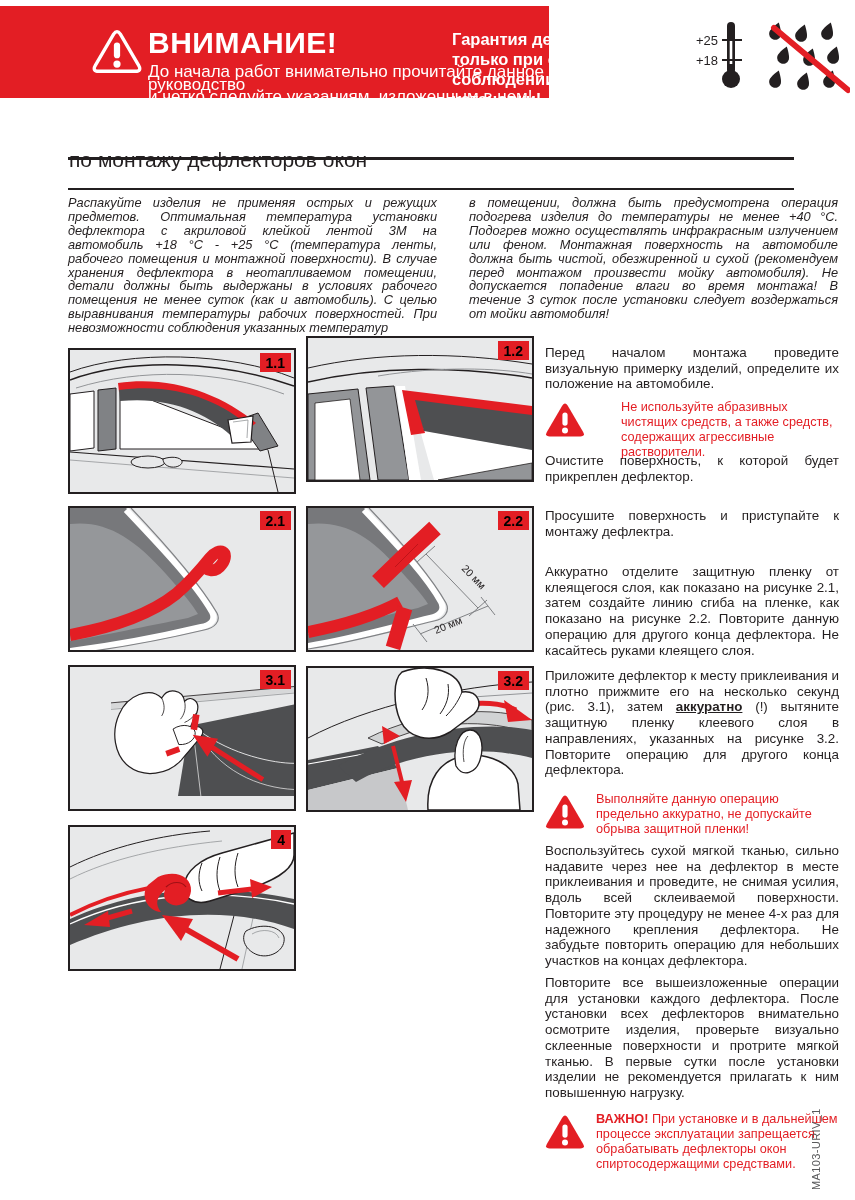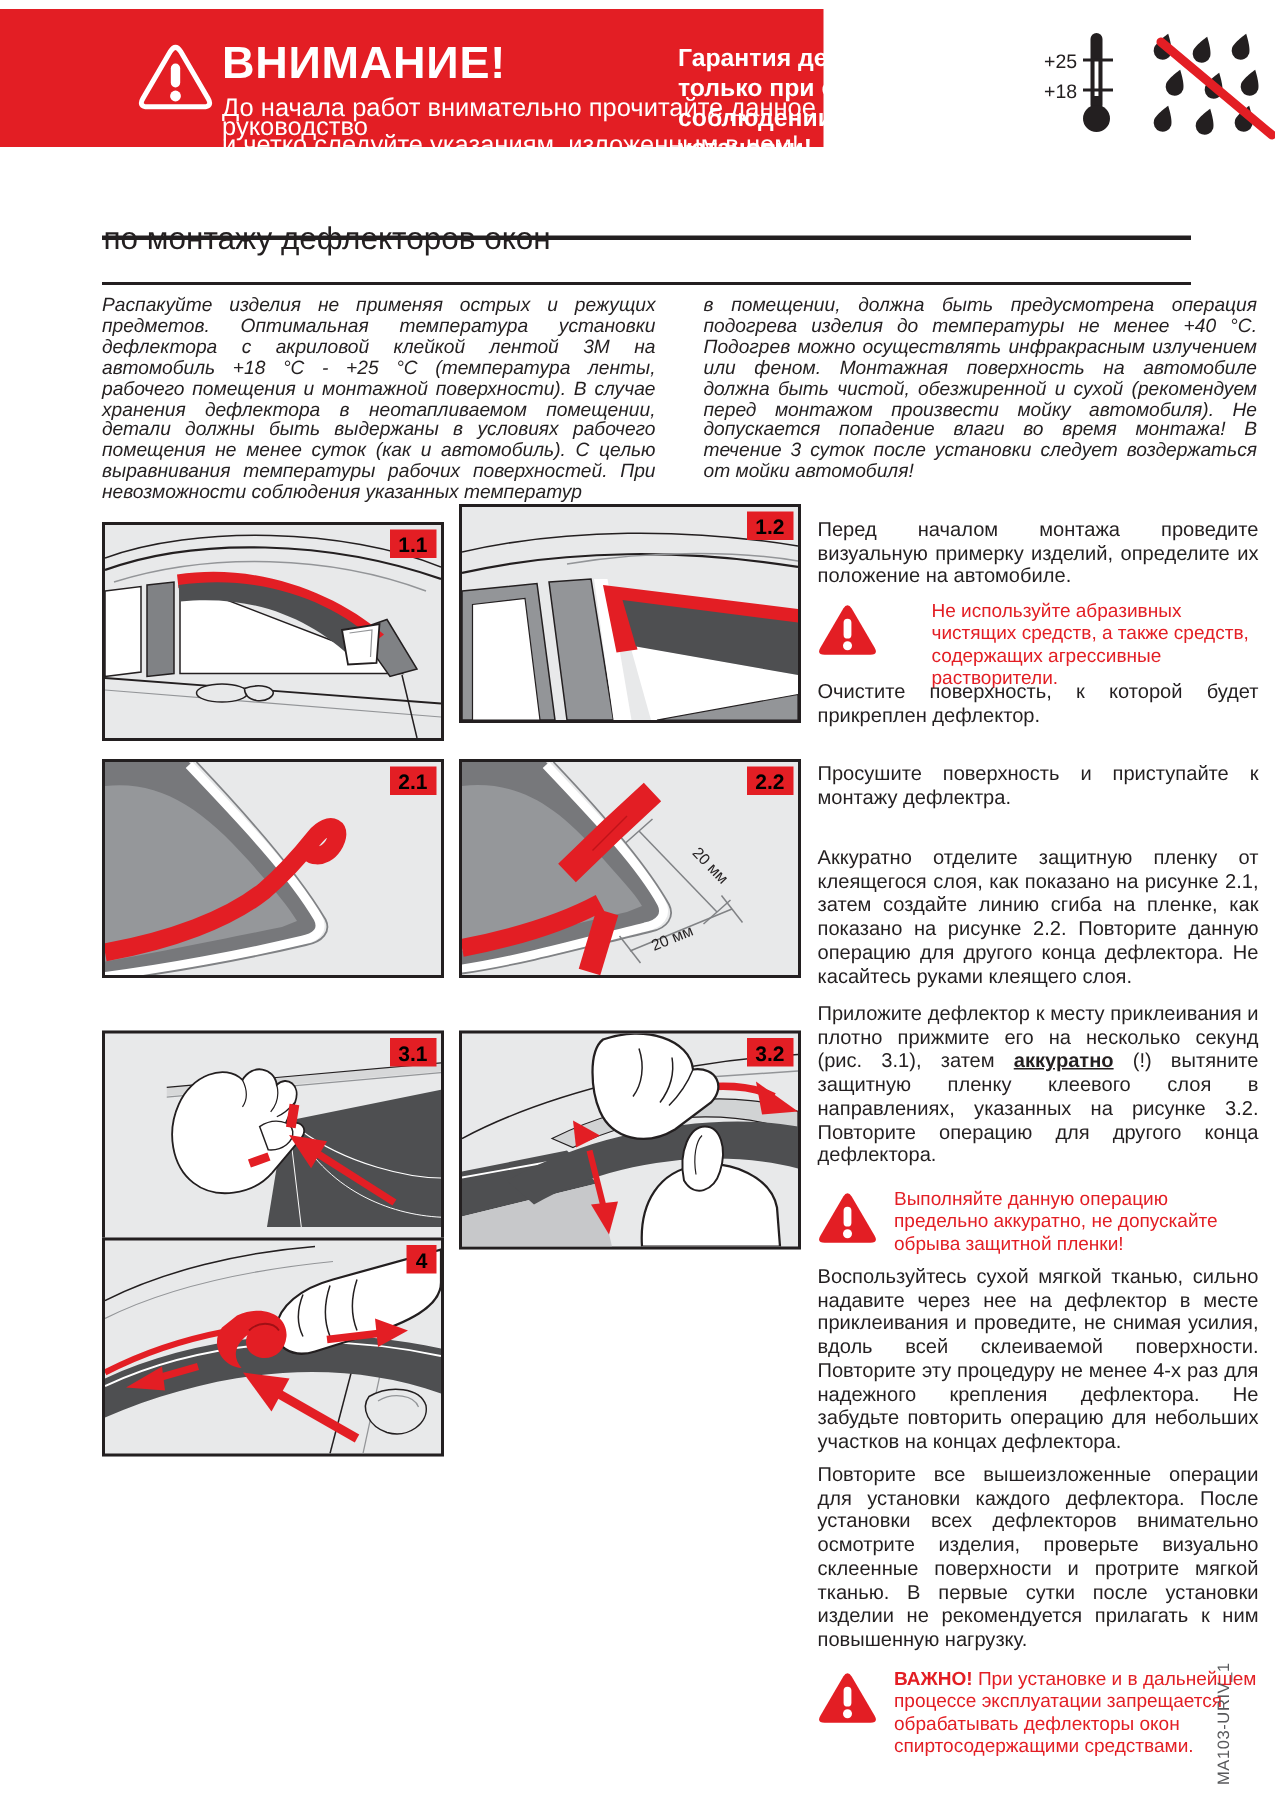--- a/index.html
+++ b/index.html
@@ -179,41 +179,41 @@
         <line x1="112" y1="126" x2="180" y2="98"></line>
         <line x1="105" y1="116" x2="119" y2="134"></line>
         <line x1="173" y1="89" x2="187" y2="107"></line>
       </g>
       <text transform="translate(153,61) rotate(46)" font-size="10.5" fill="#231f20">20 мм</text>
       <text transform="translate(128,126) rotate(-22)" font-size="10.5" fill="#231f20">20 мм</text>
     </svg>
     <div class="fig-label">2.2</div>
   </div>
 
-  <div class="panel" style="left:68px;top:687px;padding-left:41px;">
+  <div class="panel" style="left:68px;top:665px;padding-left:41px;">
     <svg viewBox="0 0 224 142">
       <polygon points="0,28 224,8 224,15 0,35" fill="#d7d8d9"></polygon>
       <path d="M0,28 L224,8" stroke="#231f20" stroke-width="1" fill="none"></path>
       <path d="M0,36 L224,16" stroke="#939598" stroke-width="1" fill="none"></path>
       <polygon points="96,56 224,30 224,142 82,142" fill="#4e4f51"></polygon>
       <path d="M108,62 C148,92 200,102 224,102" stroke="#fff" stroke-width="1" fill="none"></path>
       <path d="M103,58 C130,112 182,132 224,134" stroke="#fff" stroke-width="0.8" fill="none"></path>
       <path d="M100,58 L110,142" stroke="#fff" stroke-width="0.8" fill="none"></path>
       <path d="M10,42 C20,18 48,8 62,22 C70,8 88,12 90,26 C98,18 110,26 105,40 L97,58 C111,54 117,62 108,72 L86,98 C70,116 40,120 22,106 C4,92 0,64 10,42 Z" fill="#fff" stroke="#231f20" stroke-width="1.5"></path>
       <path d="M62,22 C66,30 66,38 62,44 M90,26 C92,34 90,42 85,48 M105,40 C100,46 95,50 90,52" stroke="#231f20" stroke-width="1" fill="none"></path>
       <path d="M76,60 C88,52 102,56 103,64 C104,72 95,80 83,79 Z" fill="#fff" stroke="#231f20" stroke-width="1.2"></path>
       <rect x="99" y="42" width="8" height="19" fill="#e31e24" transform="rotate(9 103 51)"></rect>
       <rect x="67" y="84" width="17" height="7" fill="#e31e24" transform="rotate(-20 75 87)"></rect>
       <path d="M186,122 L120,80" stroke="#e31e24" stroke-width="6" fill="none"></path>
       <polygon points="100,67 131,72 118,94" fill="#e31e24"></polygon>
     </svg>
     <div class="fig-label">3.1</div>
   </div>
 
-  <div class="panel" style="left:306px;top:687px;">
+  <div class="panel" style="left:306px;top:666px;">
     <svg viewBox="0 0 224 142">
       <path d="M0,70 C60,38 150,18 224,14" stroke="#231f20" stroke-width="1" fill="none"></path>
       <path d="M150,30 L224,25" stroke="#939598" stroke-width="1" fill="none"></path>
       <polygon points="0,92 70,78 90,100 0,122" fill="#4e4f51"></polygon>
       <polygon points="0,122 90,100 100,142 0,142" fill="#c7c8ca"></polygon>
       <path d="M0,96 L78,82" stroke="#fff" stroke-width="1.2" fill="none"></path>
       <path d="M60,70 C120,40 190,38 224,52 L224,66 C180,50 120,52 74,76 Z" fill="#d1d3d4" stroke="#231f20" stroke-width="0.8"></path>
       <path d="M30,98 C90,64 170,52 224,62 L224,90 C170,76 100,84 48,114 Z" fill="#4e4f51"></path>
       <path d="M96,54 C140,34 184,30 208,42" stroke="#e31e24" stroke-width="5" fill="none"></path>
       <polygon points="224,52 196,32 200,54" fill="#e31e24"></polygon>

